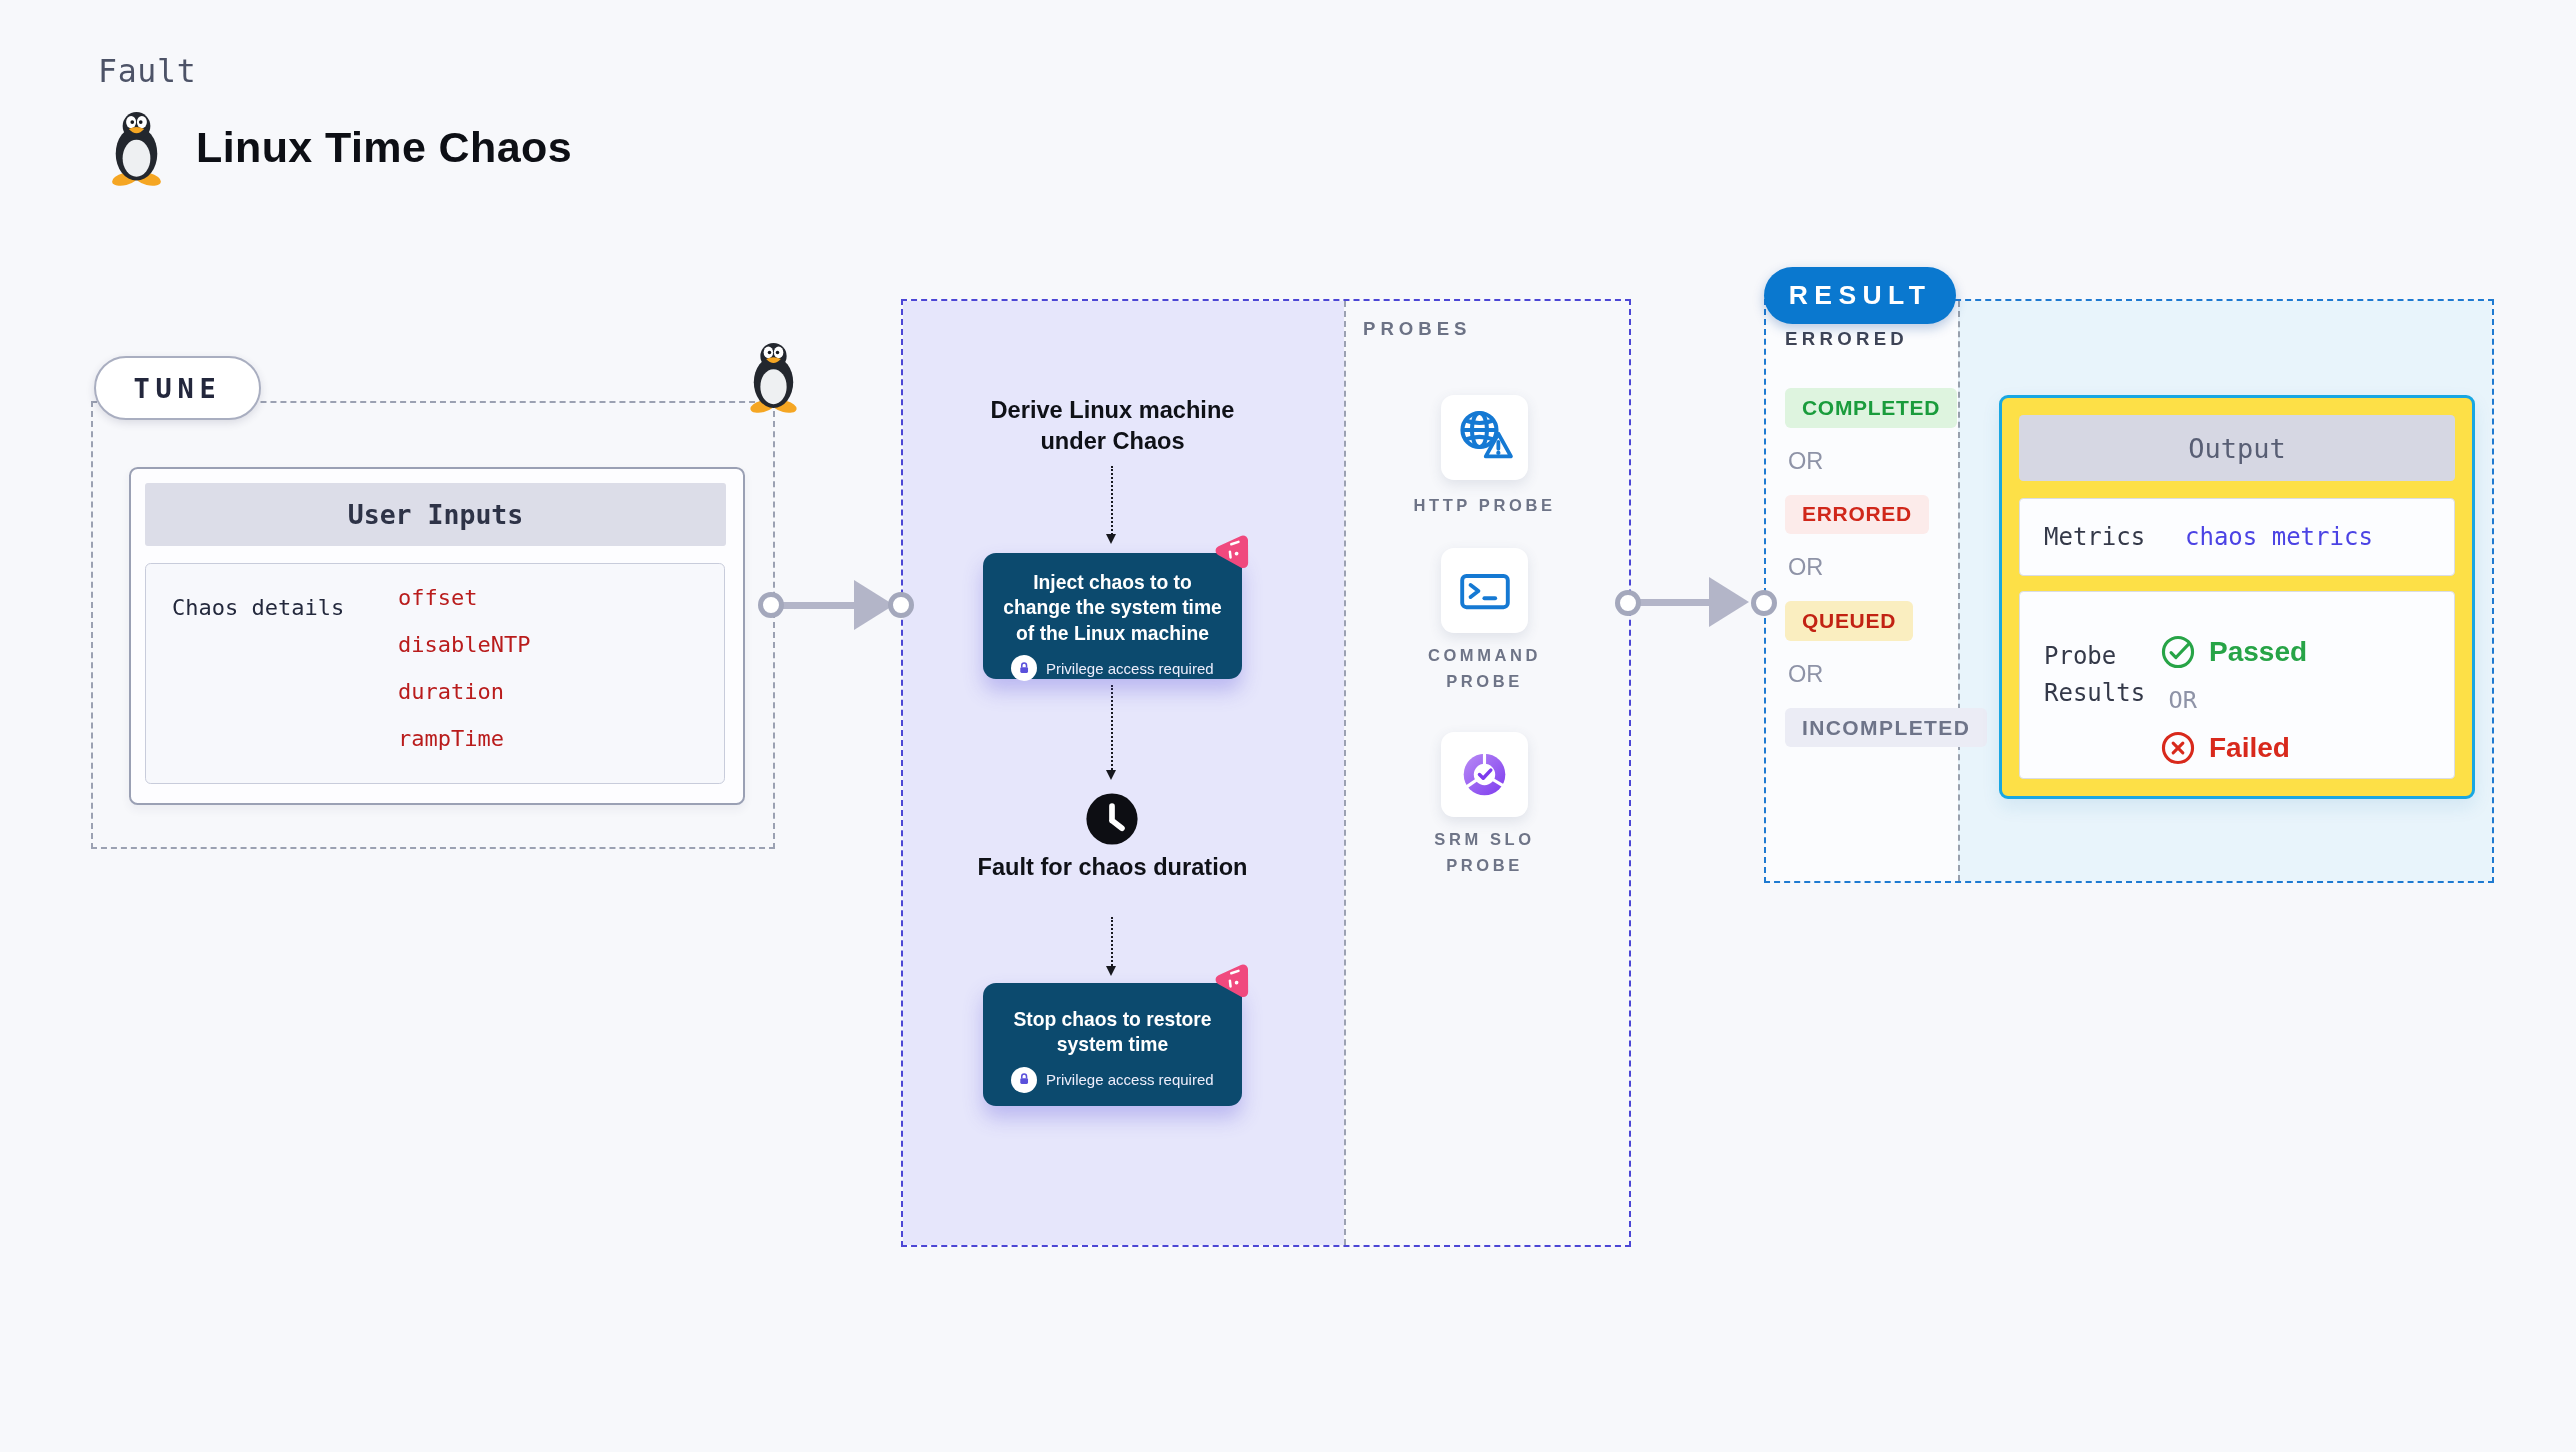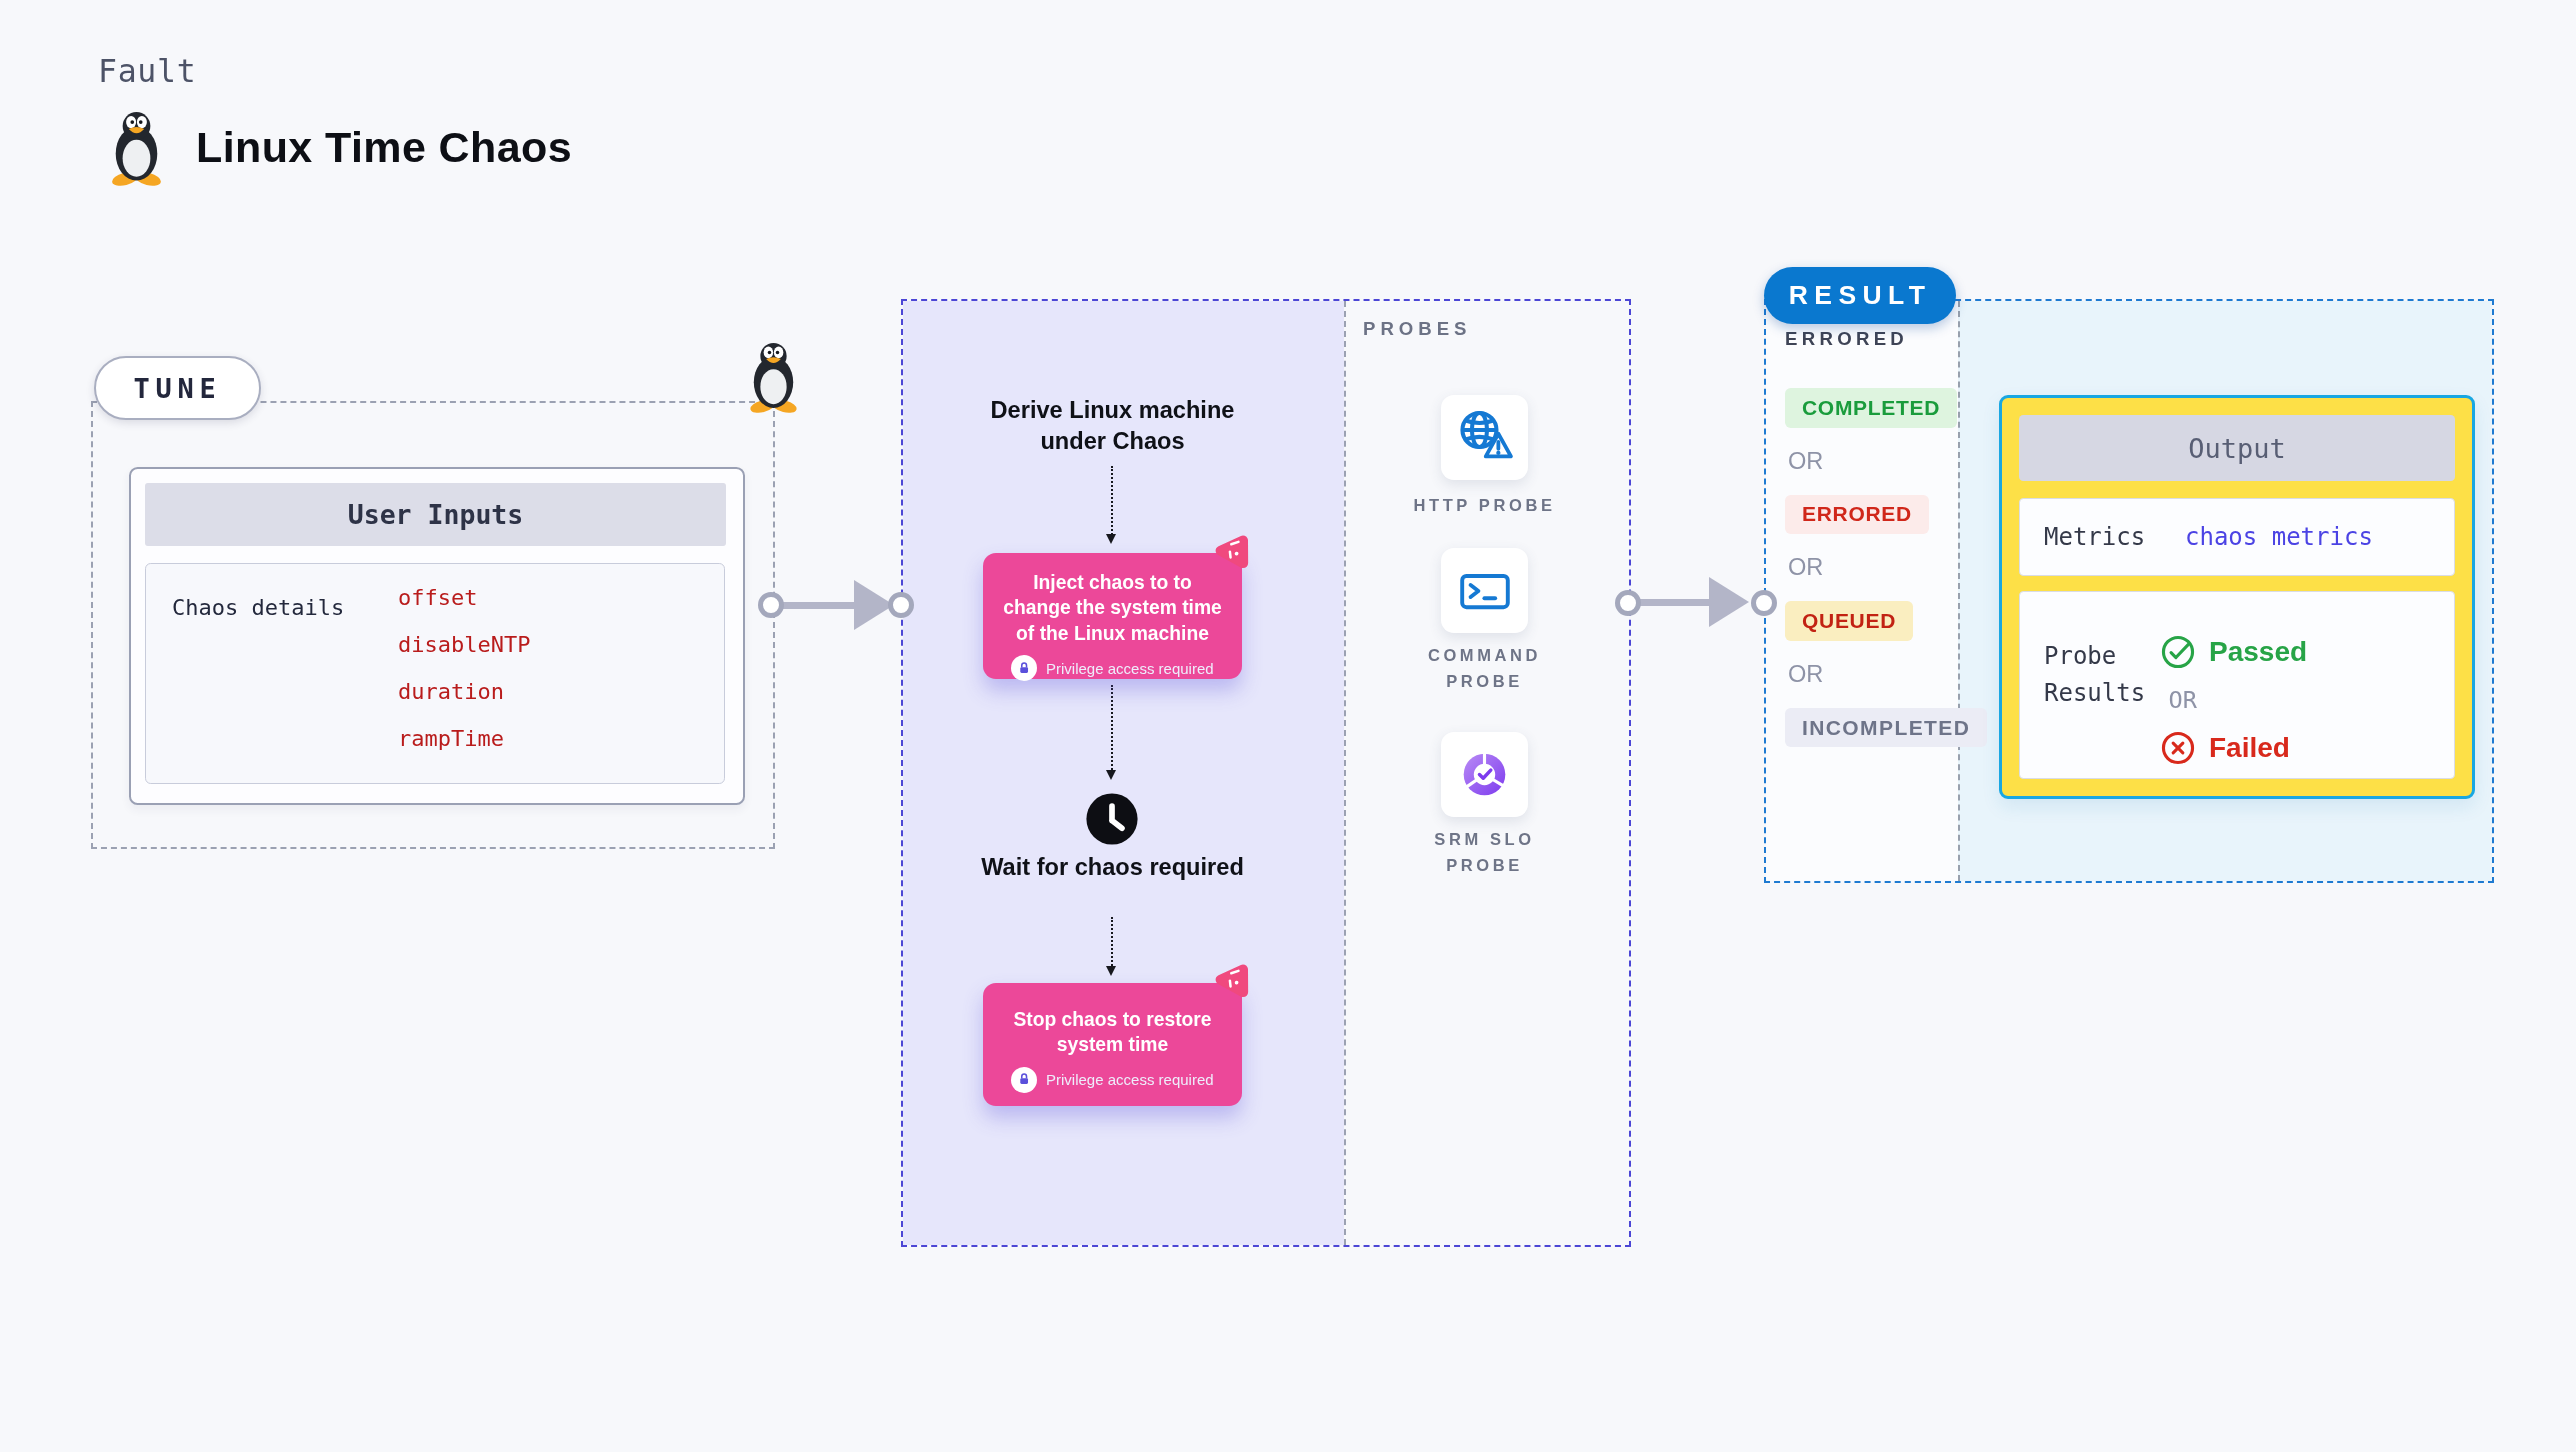--- a/index.html
+++ b/index.html
@@ -47,21 +47,21 @@
   .step-text{width:287px;text-align:center;font-size:23.6px;font-weight:bold;line-height:1.3;color:#0f1117;z-index:3;}
   .step-derive{left:969px;top:395px;}
   .step-wait{left:969px;top:852px;}
   .flow-arrow{width:0;border-left:2.9px dotted #17181e;z-index:2;}
   .flow-arrow::after{content:"";position:absolute;left:-7.2px;bottom:-10.7px;width:0;height:0;
                      border:5.7px solid transparent;border-top:10px solid #17181e;}
   .fa1{left:1111px;top:466px;height:72px;}
   .fa2{left:1111px;top:685px;height:89px;}
   .fa3{left:1111px;top:917px;height:53px;}
 
-  .chaos-node{width:259px;background:#ec4899;border-radius:13px;color:#ffffff;z-index:3;
+  .chaos-node{width:259px;background:#0c4a6e;border-radius:13px;color:#ffffff;z-index:3;
               box-shadow:0 11.5px 20px rgba(90,80,220,.30);}
   .inject-node{left:983px;top:553px;height:126px;}
   .stop-node{left:983px;top:983px;height:123px;}
   .chaos-node .node-text{padding:17px 18.6px 0;font-size:19.3px;font-weight:bold;line-height:1.32;text-align:center;}
   .stop-node .node-text{padding-top:24px;}
   .priv{display:flex;align-items:center;justify-content:center;gap:8.6px;margin-top:8.6px;text-align:right;}
   .priv-text{font-size:15px;color:#eeeefc;}
   .lock-circle{width:26px;height:26px;border-radius:50%;background:#ffffff;display:flex;
                align-items:center;justify-content:center;}
   .pink-icon{width:40px;height:40px;z-index:4;transform:rotate(6deg);}
@@ -182,21 +182,21 @@
     <path d="M27 32 l2 9" stroke="#ffffff" stroke-width="4" stroke-linecap="round"></path>
     <circle cx="38" cy="34" r="3" fill="#ffffff"></circle>
   </svg>
 
   <div class="abs flow-arrow fa2"></div>
 
   <svg class="abs clock-icon" viewBox="0 0 76 76">
     <circle cx="38" cy="38" r="36" fill="#0d0e13"></circle>
     <path d="M38 40 V20 M38 40 L52 51" stroke="#ffffff" stroke-width="8" stroke-linecap="round" fill="none"></path>
   </svg>
-  <div class="abs step-text step-wait">Wait for chaos required</div>
+  <div class="abs step-text step-wait">Fault for chaos duration</div>
 
   <div class="abs flow-arrow fa3"></div>
 
   <div class="abs chaos-node stop-node">
     <div class="node-text">Stop chaos to restore system time</div>
     <div class="priv">
       <span class="lock-circle">
         <svg width="14.3" height="14.3" viewBox="0 0 24 24">
           <path d="M8 11 V7.5 a4 4 0 0 1 8 0 V11" fill="none" stroke="#5a50db" stroke-width="2.6"></path>
           <rect x="5.5" y="10.5" width="13" height="9.5" rx="2.2" fill="#5a50db"></rect>

